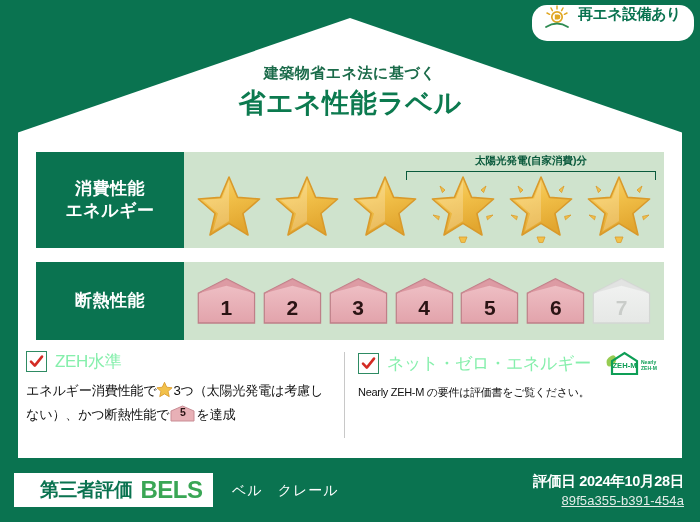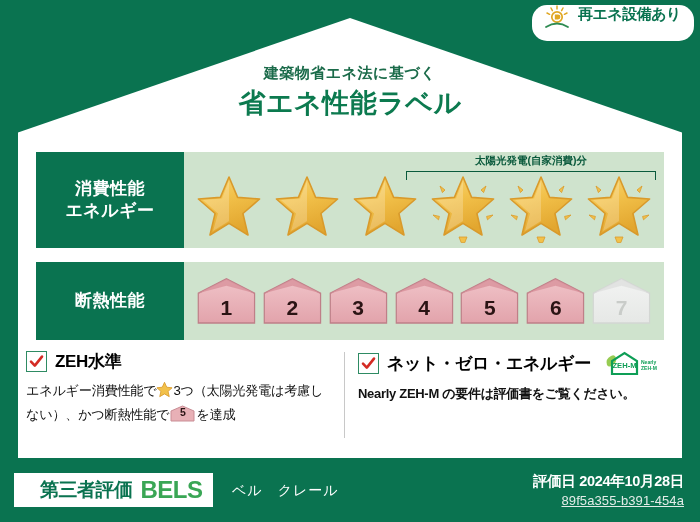--- a/index.html
+++ b/index.html
@@ -142,31 +142,31 @@
     display: flex; align-items: center; gap: 8px;
     margin-bottom: 7px;
   }
   .chk {
     width: 21px; height: 21px; flex: 0 0 auto;
     border: 1.6px solid #2e8b63; background: #fff;
     display: flex; align-items: center; justify-content: center;
   }
   .chk svg { width: 15px; height: 15px; }
   .info-title {
-    color: #000000; font-size: 17px; font-weight: bold;
+    color: #86efac; font-size: 17px; font-weight: normal;
     letter-spacing: -0.3px;
   }
   .zehm-logo { margin-left: 4px; display: flex; align-items: center; }
   .zehm-logo svg { width: 56px; height: 26px; }
 
   .info-body {
     font-size: 13.2px; color: #111; line-height: 1.62;
     letter-spacing: -0.3px;
   }
-  .info-right .info-body { font-size: 13px; line-height: 1.64; font-weight: bold; }
+  .info-right .info-body { font-size: 11px; line-height: 1.64; }
 
   .mini-star { display: inline-block; vertical-align: -3px; }
   .mini-star svg { width: 17px; height: 17px; }
   .mini-house {
     display: inline-block; position: relative;
     width: 25px; height: 17px; vertical-align: -3px;
     margin: 0 1px;
   }
   .mini-house svg { position: absolute; inset: 0; width: 100%; height: 100%; }
   .mini-house span {

